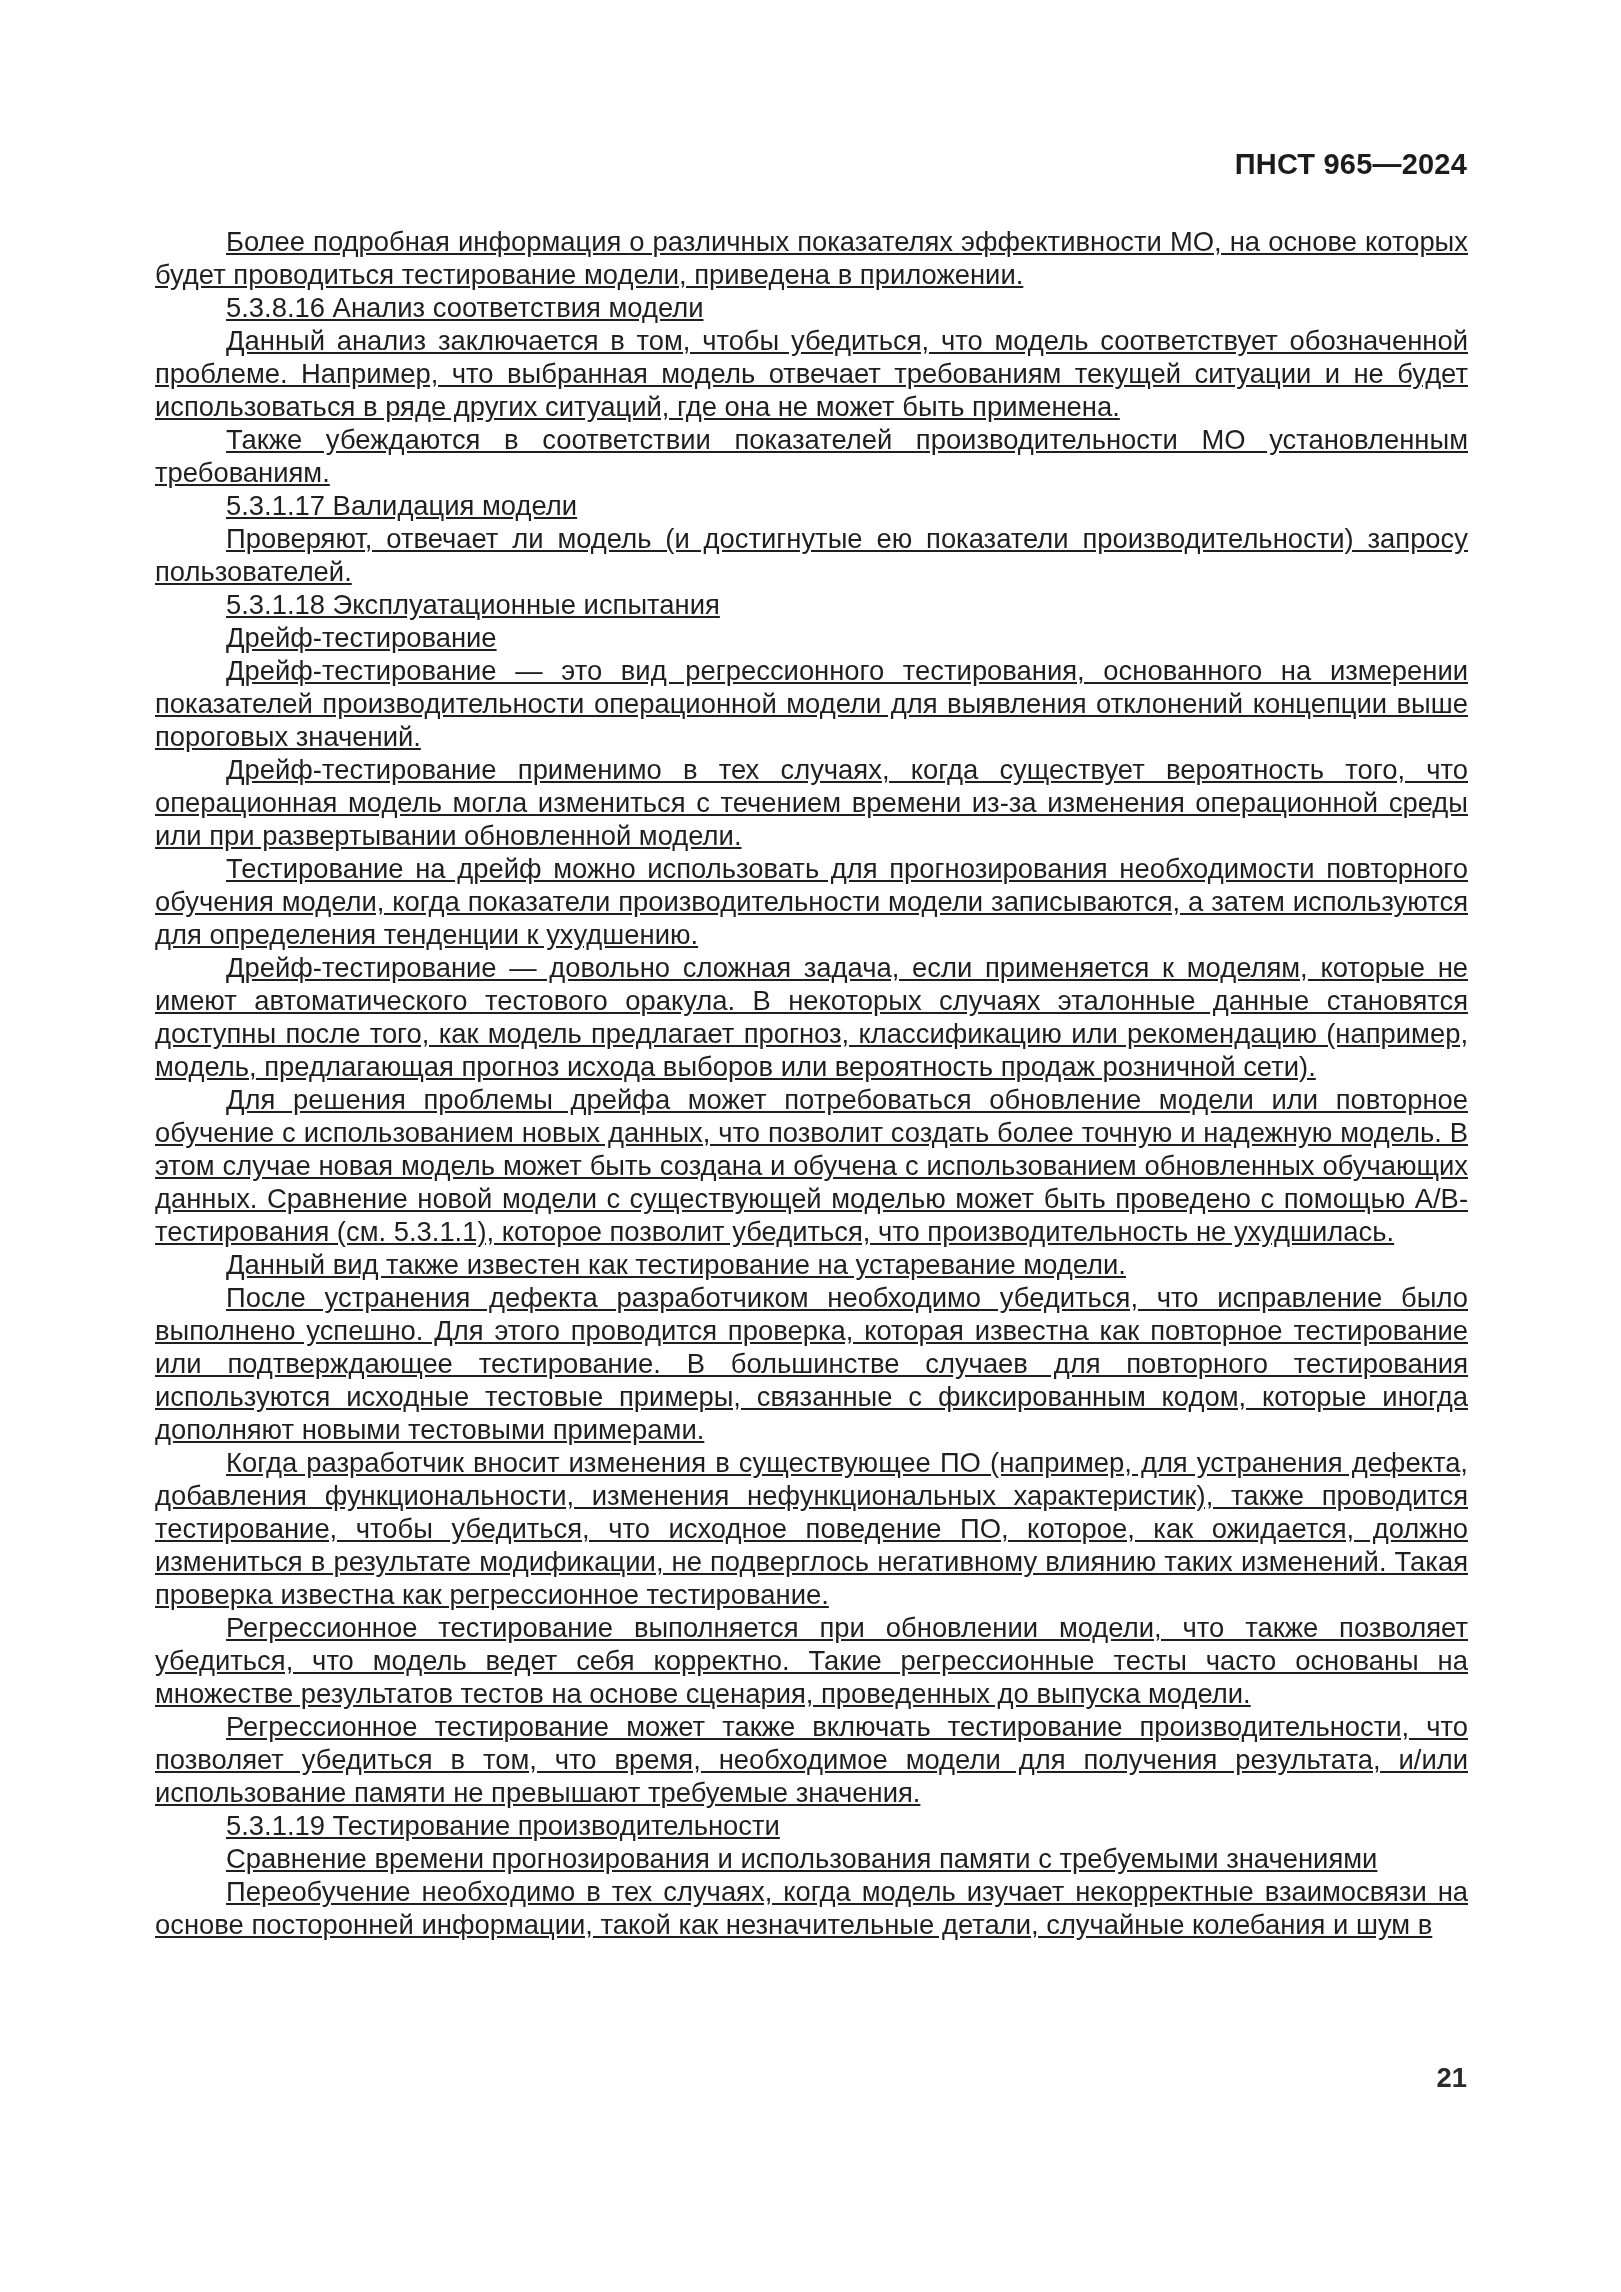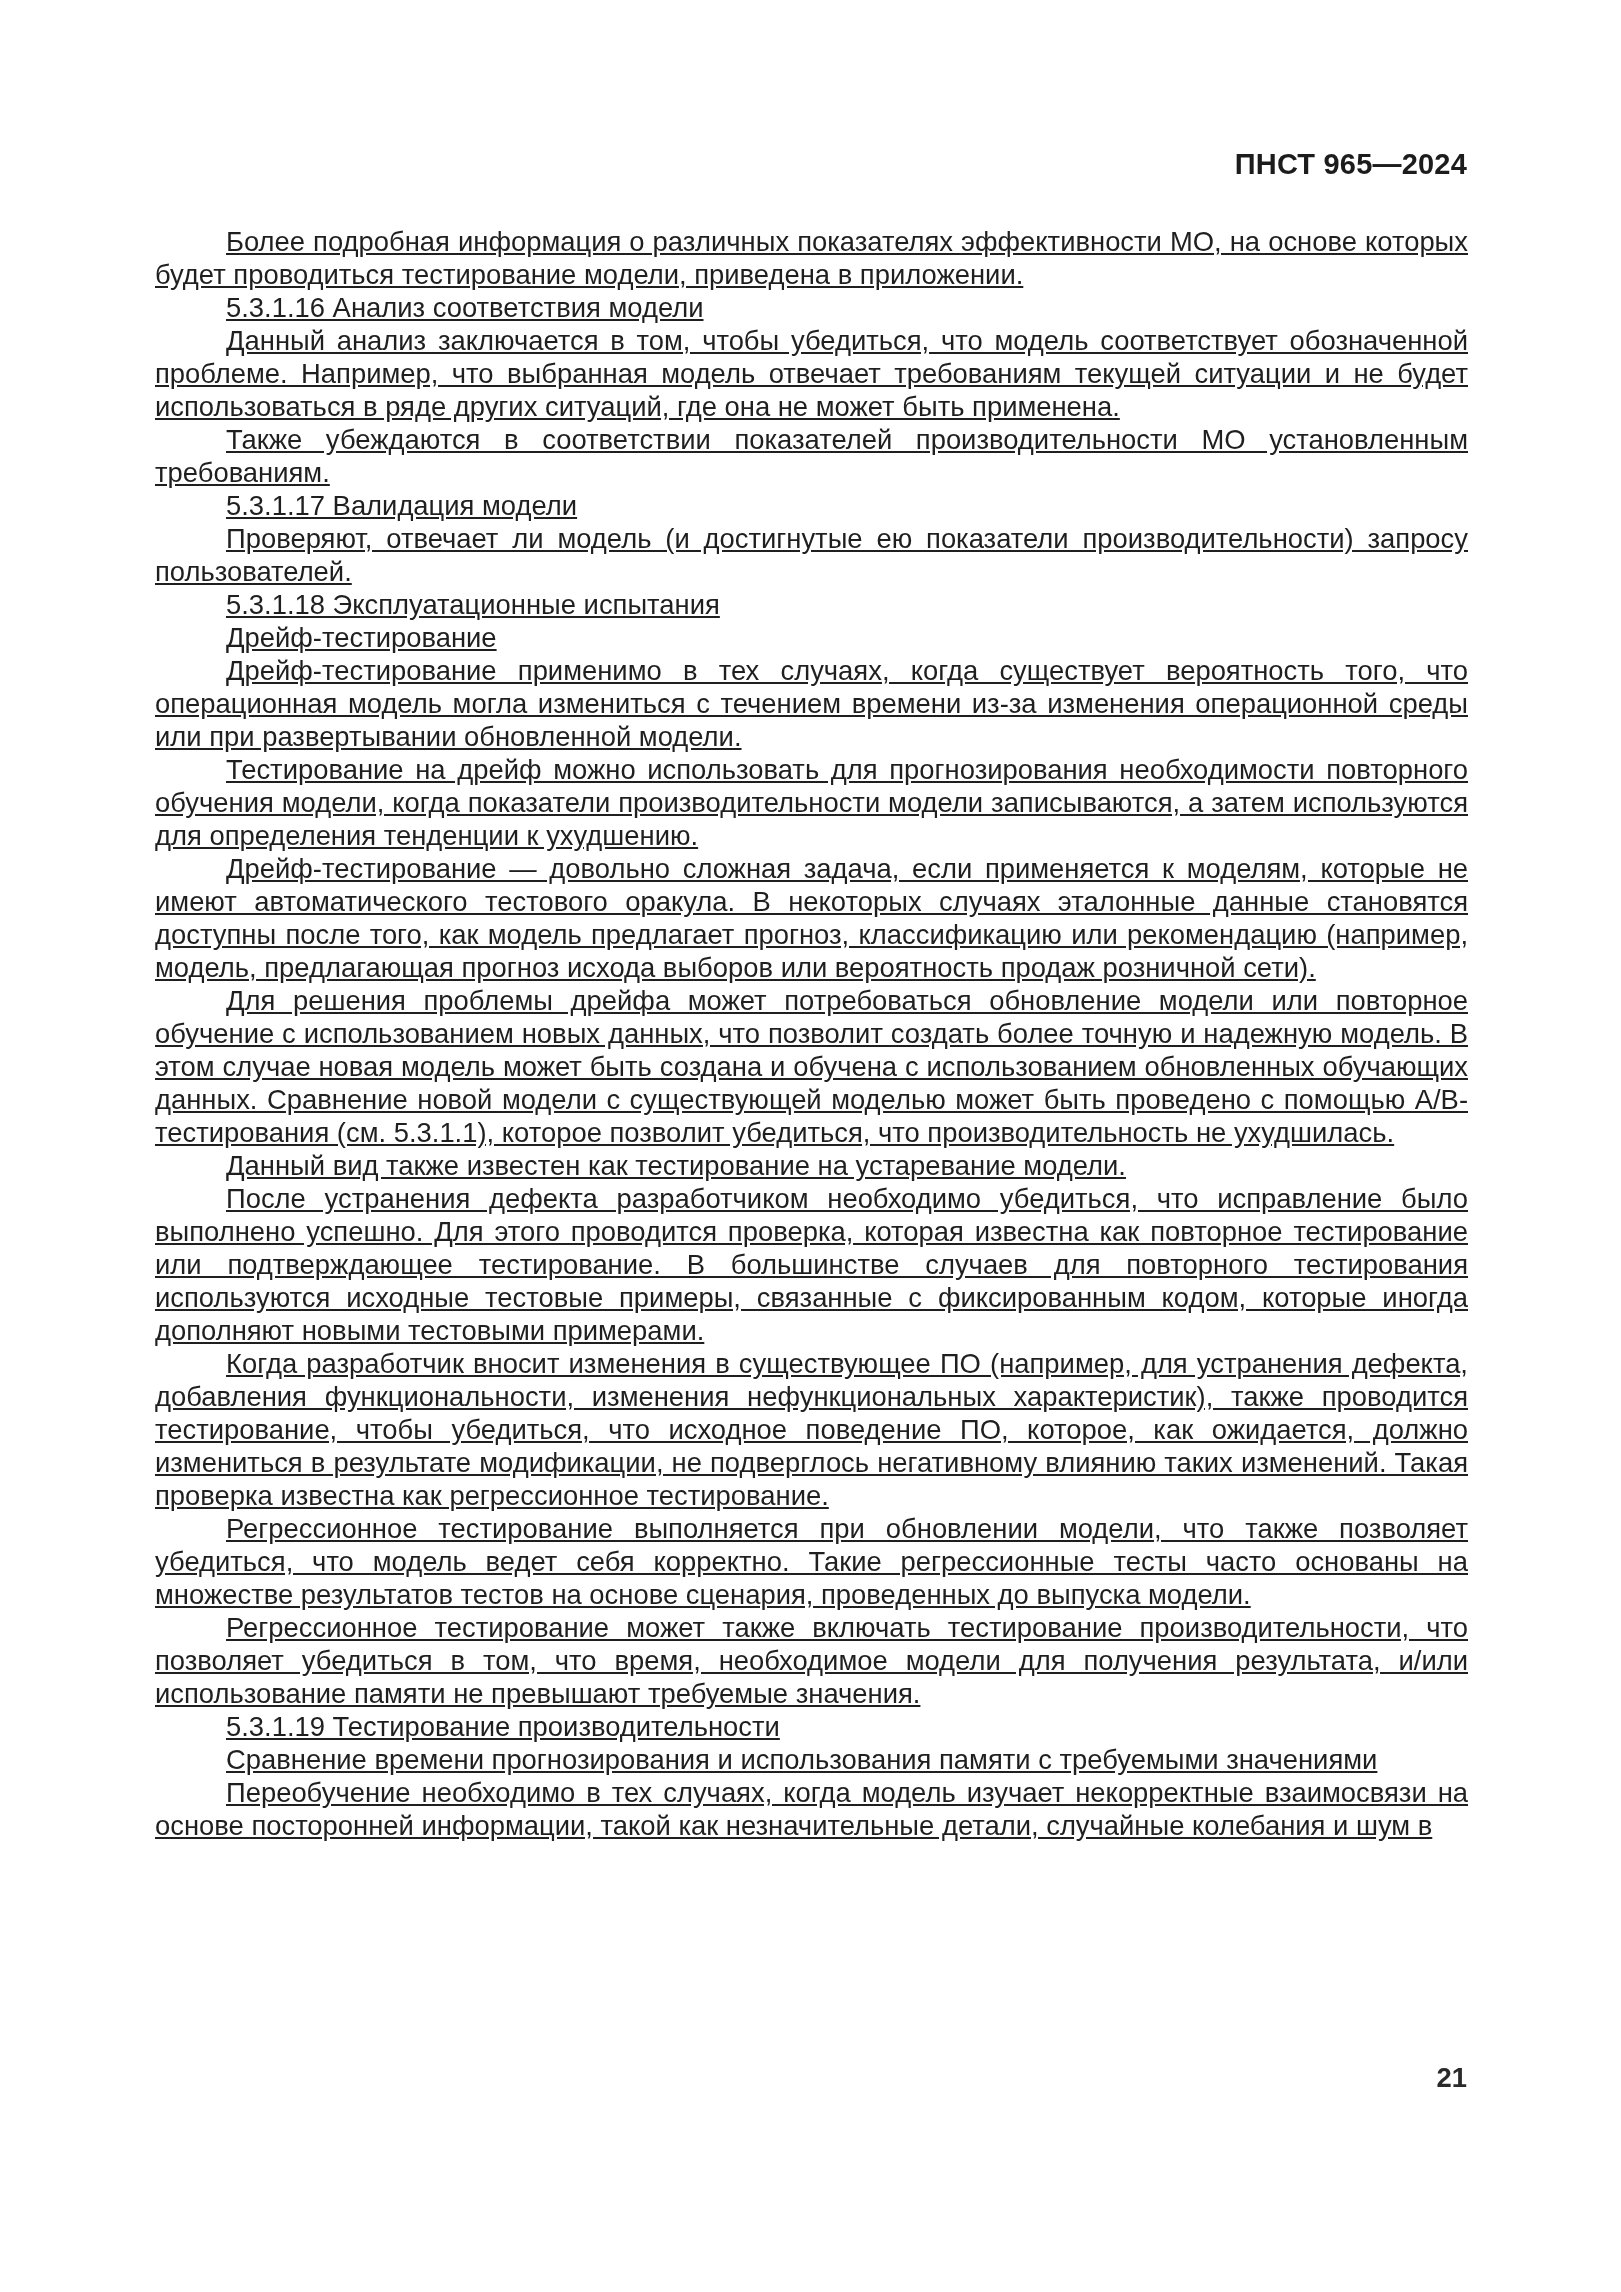--- a/index.html
+++ b/index.html
@@ -56,27 +56,28 @@
 </style>
 </head>
 <body>
 
 <div class="page">
 
   <div class="page-header">ПНСТ 965—2024</div>
 
   <div class="document-body">
       <p>Более подробная информация о различных показателях эффективности МО, на основе которых будет проводиться тестирование модели, приведена в приложении.</p>
-      <p>5.3.1.16 Анализ соответствия модели</p>
+      <p>5.3.8.16 Анализ соответствия модели</p>
       <p>Данный анализ заключается в том, чтобы убедиться, что модель соответствует обозначенной проблеме. Например, что выбранная модель отвечает требованиям текущей ситуации и не будет использоваться в ряде других ситуаций, где она не может быть применена.</p>
       <p>Также убеждаются в соответствии показателей производительности МО установленным требованиям.</p>
       <p>5.3.1.17 Валидация модели</p>
       <p>Проверяют, отвечает ли модель (и достигнутые ею показатели производительности) запросу пользователей.</p>
       <p>5.3.1.18 Эксплуатационные испытания</p>
       <p>Дрейф-тестирование</p>
+      <p>Дрейф-тестирование — это вид регрессионного тестирования, основанного на измерении показателей производительности операционной модели для выявления отклонений концепции выше пороговых значений.</p>
       <p>Дрейф-тестирование применимо в тех случаях, когда существует вероятность того, что операционная модель могла измениться с течением времени из-за изменения операционной среды или при развертывании обновленной модели.</p>
       <p>Тестирование на дрейф можно использовать для прогнозирования необходимости повторного обучения модели, когда показатели производительности модели записываются, а затем используются для определения тенденции к ухудшению.</p>
       <p>Дрейф-тестирование — довольно сложная задача, если применяется к моделям, которые не имеют автоматического тестового оракула. В некоторых случаях эталонные данные становятся доступны после того, как модель предлагает прогноз, классификацию или рекомендацию (например, модель, предлагающая прогноз исхода выборов или вероятность продаж розничной сети).</p>
       <p>Для решения проблемы дрейфа может потребоваться обновление модели или повторное обучение с использованием новых данных, что позволит создать более точную и надежную модель. В этом случае новая модель может быть создана и обучена с использованием обновленных обучающих данных. Сравнение новой модели с существующей моделью может быть проведено с помощью А/В-тестирования (см. 5.3.1.1), которое позволит убедиться, что производительность не ухудшилась.</p>
       <p>Данный вид также известен как тестирование на устаревание модели.</p>
       <p>После устранения дефекта разработчиком необходимо убедиться, что исправление было выполнено успешно. Для этого проводится проверка, которая известна как повторное тестирование или подтверждающее тестирование. В большинстве случаев для повторного тестирования используются исходные тестовые примеры, связанные с фиксированным кодом, которые иногда дополняют новыми тестовыми примерами.</p>
       <p>Когда разработчик вносит изменения в существующее ПО (например, для устранения дефекта, добавления функциональности, изменения нефункциональных характеристик), также проводится тестирование, чтобы убедиться, что исходное поведение ПО, которое, как ожидается, должно измениться в результате модификации, не подверглось негативному влиянию таких изменений. Такая проверка известна как регрессионное тестирование.</p>
       <p>Регрессионное тестирование выполняется при обновлении модели, что также позволяет убедиться, что модель ведет себя корректно. Такие регрессионные тесты часто основаны на множестве результатов тестов на основе сценария, проведенных до выпуска модели.</p>
       <p>Регрессионное тестирование может также включать тестирование производительности, что позволяет убедиться в том, что время, необходимое модели для получения результата, и/или использование памяти не превышают требуемые значения.</p>
       <p>5.3.1.19 Тестирование производительности</p>

